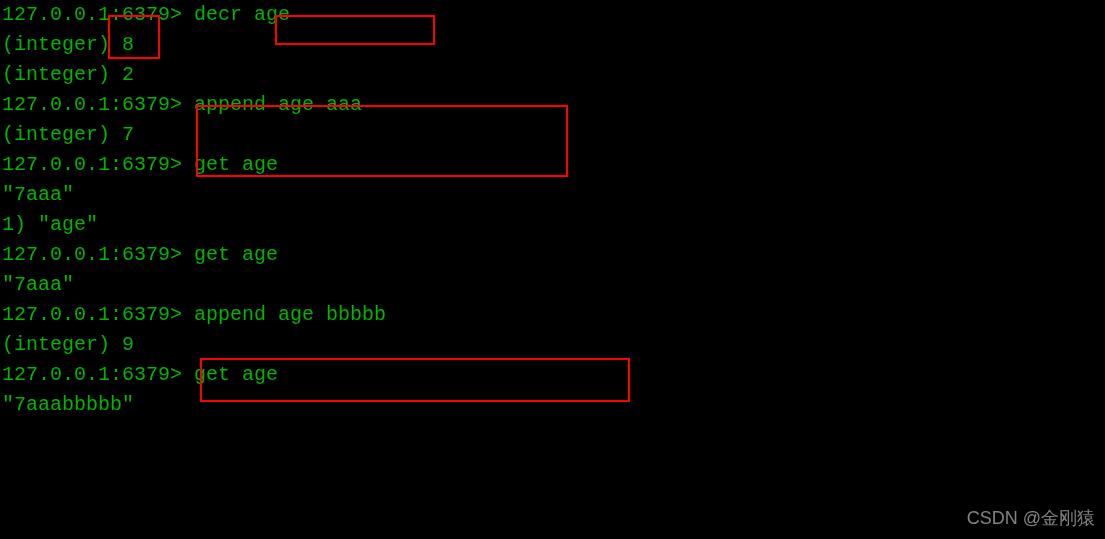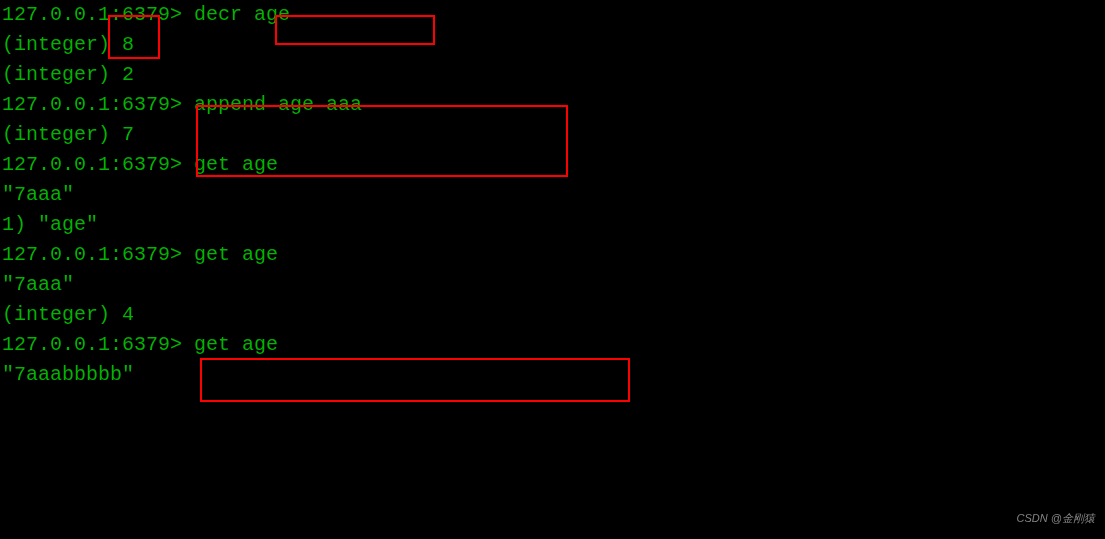--- a/index.html
+++ b/index.html
@@ -28,41 +28,41 @@
     .box {
       position: absolute;
       border: 2px solid #ff0000;
       pointer-events: none;
     }
     .watermark {
       position: absolute;
       bottom: 6px;
       right: 10px;
       color: #bbb;
-      font-size: 11px;
+      font-size: 18px;
       font-family: Arial, "Microsoft YaHei", sans-serif;
       opacity: 0.7;
-      font-style: italic;
     }
   </style>
 </head>
 <body>
 
 <div class="terminal" id="terminal">
     <div class="line">127.0.0.1:6379&gt; decr age</div>
     <div class="line">(integer) 8</div>
     <div class="line">(integer) 2</div>
     <div class="line">127.0.0.1:6379&gt; append age aaa</div>
     <div class="line">(integer) 7</div>
     <div class="line">127.0.0.1:6379&gt; get age</div>
     <div class="line">"7aaa"</div>
     <div class="line">1) "age"</div>
     <div class="line">127.0.0.1:6379&gt; get age</div>
     <div class="line">"7aaa"</div>
-    <div class="line">(integer) 4</div>
+    <div class="line">127.0.0.1:6379&gt; append age bbbbb</div>
+    <div class="line">(integer) 9</div>
     <div class="line">127.0.0.1:6379&gt; get age</div>
     <div class="line">"7aaabbbbb"</div>
   </div>
 
 <div id="boxes">
     <div class="box" style="top: 15px; left: 275px; width: 160px; height: 30px;"></div>
     <div class="box" style="top: 15px; left: 108px; width: 52px; height: 44px;"></div>
     <div class="box" style="top: 105px; left: 196px; width: 372px; height: 72px;"></div>
     <div class="box" style="top: 358px; left: 200px; width: 430px; height: 44px;"></div>
   </div>

